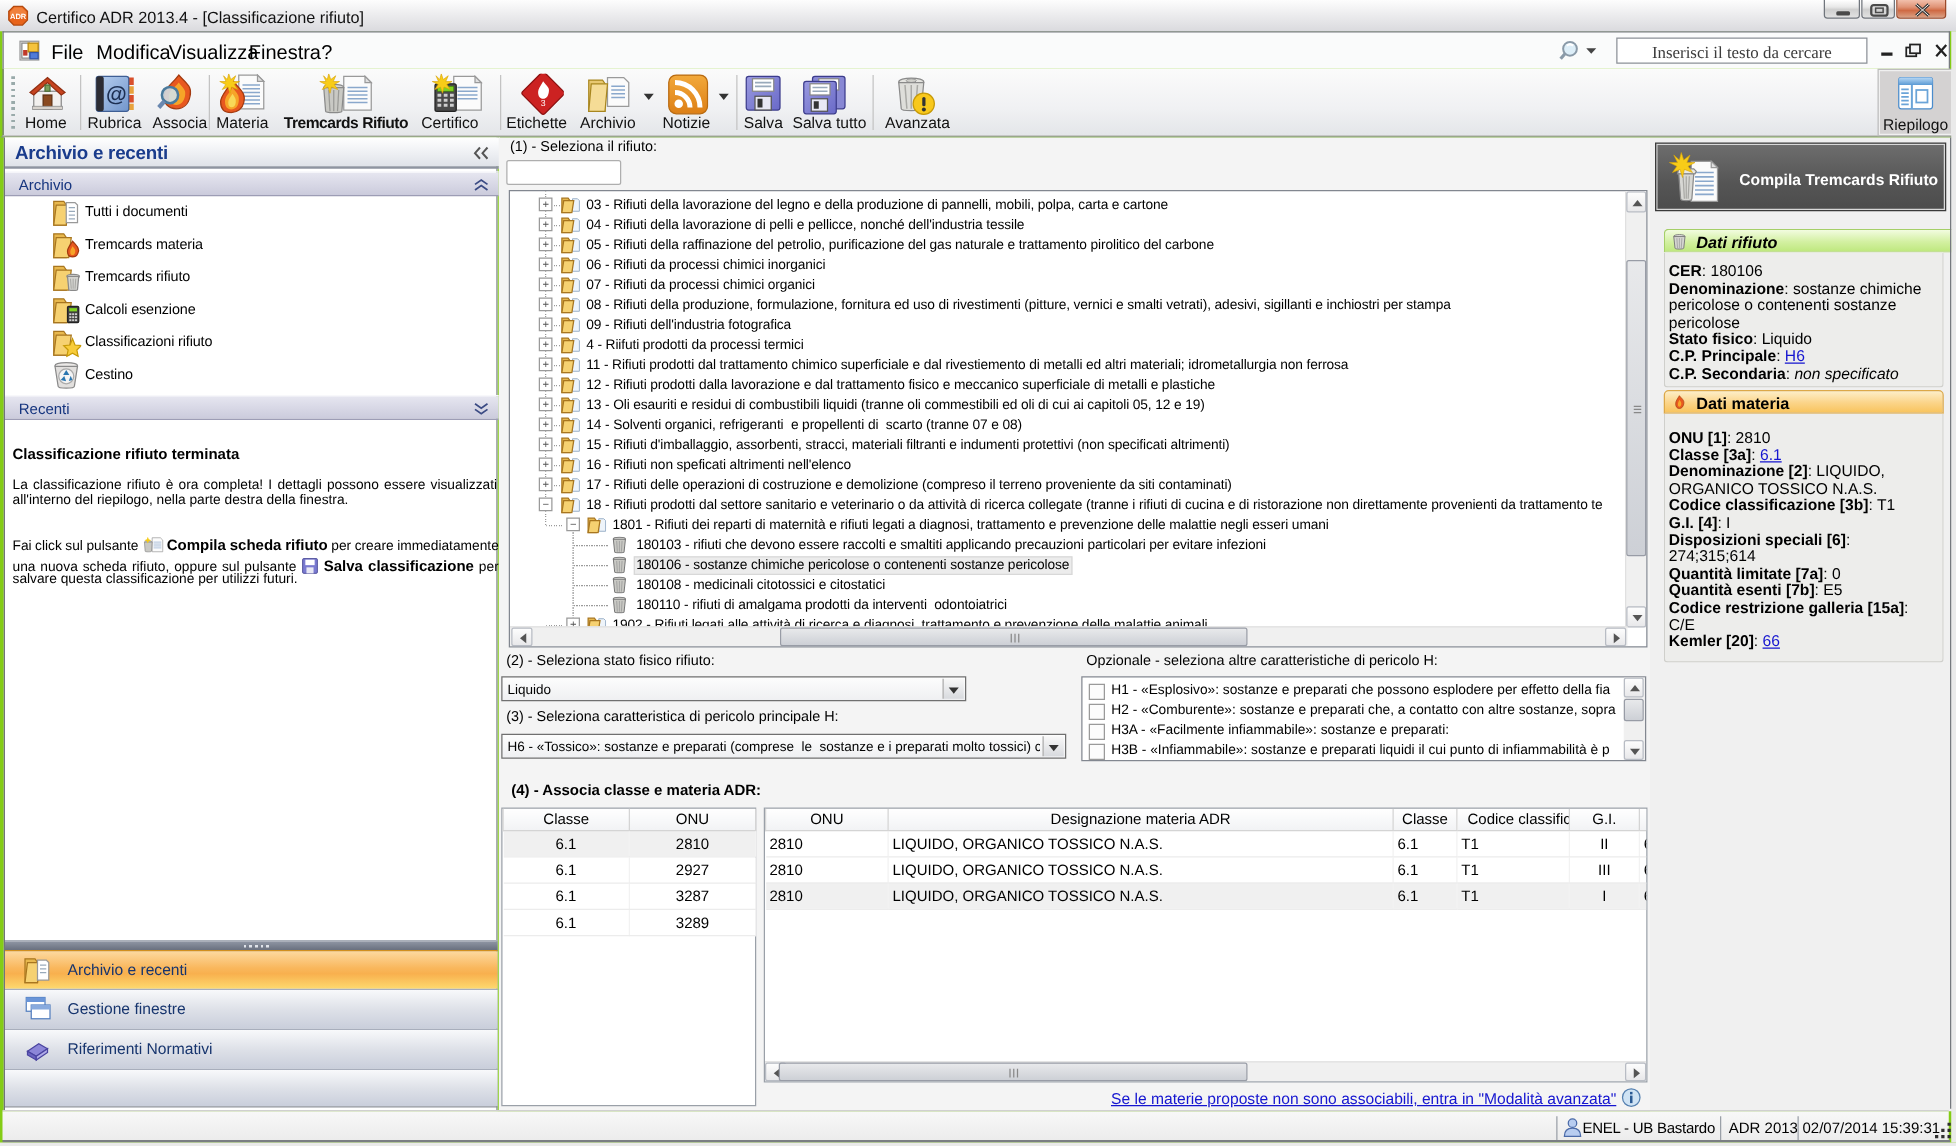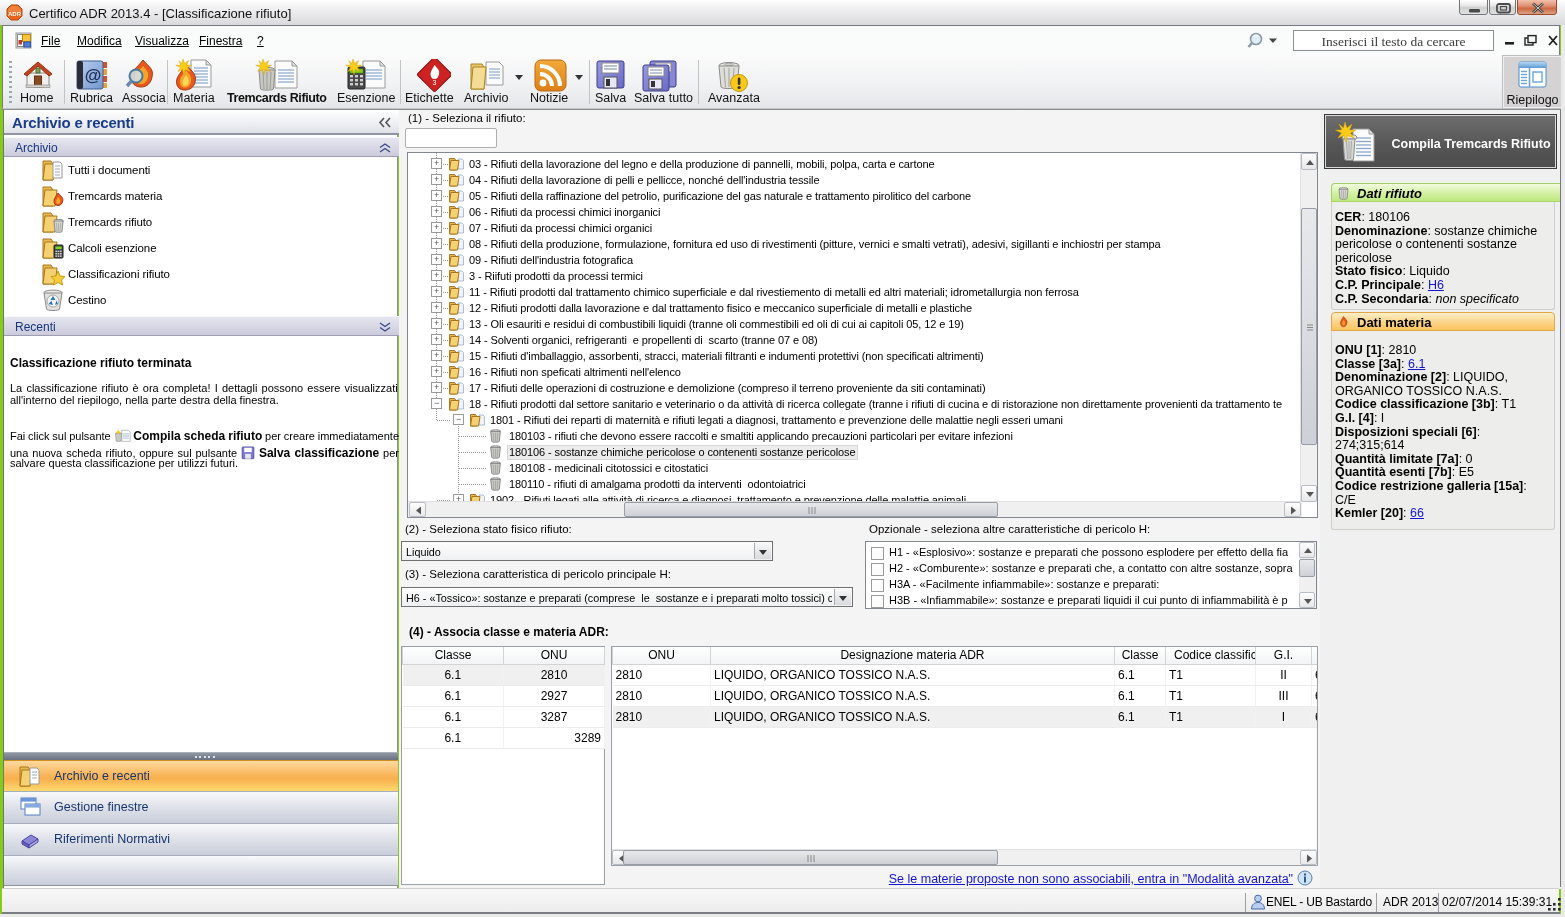--- a/index.html
+++ b/index.html
@@ -10,21 +10,21 @@
 
 #titlebar { position:absolute; left:0; top:0; width:1565px; height:25px;
   background:linear-gradient(#fdfdfd,#ebebed 50%,#dadade); }
 #titletext { position:absolute; left:29px; top:6px; font-size:13px; color:#111; }
 .winbtn { position:absolute; top:-1px; height:20px; border:1px solid #70757c; border-radius:0 0 3px 3px;
   background:linear-gradient(#ffffff,#e8e8e8 40%,#cfcfcf 55%,#e2e2e2); }
 .winglyph{position:absolute; left:0; right:0; top:0; bottom:0;}
 
 
 #menubar { position:absolute; left:2px; top:25px; width:1558px; height:30px; background:#fafbfb; border:1px solid #777b80; border-bottom:0; }
-.menuitem { position:absolute; top:8px; font-size:12px; color:#000;text-decoration:underline; }
+.menuitem { position:absolute; top:8px; font-size:16px; color:#000; }
 
 
 #toolbar { position:absolute; left:2px; top:55px; width:1558px; height:54px;
   background:linear-gradient(#fbfbfb,#f0f1f3 60%,#e4e6e9); border-left:1px solid #777b80; border-right:1px solid #777b80; border-bottom:1px solid #c6c6c6;}
 .tbsep { position:absolute; top:5px; height:44px; width:1px; background:#c3c3c3; }
 .tblabel { position:absolute; top:36px; font-size:12.5px; color:#111; white-space:nowrap; }
 .tbico { position:absolute; top:4px; }
 .grip { position:absolute; left:6px; top:6px; width:3px; height:42px;
   background:repeating-linear-gradient(#9aa 0 2px, transparent 2px 5px); }
 
@@ -230,21 +230,21 @@
           <rect x="10" y="20" width="3" height="2.4"></rect>
           <rect x="15" y="20" width="3" height="2.4"></rect>
           <rect x="5" y="24" width="3" height="2.4"></rect>
           <rect x="10" y="24" width="3" height="2.4"></rect>
           <rect x="15" y="24" width="3" height="2.4"></rect>
         </g>
       <g fill="#f8cc18" stroke="#d8a408" stroke-width="0.5">
           <path d="M8 0 L9.6 4.6 L13.6 1.6 L11.6 6.2 L16.6 6.2 L12.4 8.6 L15.2 12.6 L10.2 10.6 L9 15.6 L7.4 10.6 L2.8 12.6 L5.6 8.6 L0.8 6.2 L5.8 6.2 L3.8 1.6 L6.8 4.6 Z"></path>
         </g>
     </svg>
-    <div class="tblabel" style="left:334px">Esenzione</div>
+    <div class="tblabel" style="left:334px">Certifico</div>
     <svg class="tbico" style="left:408px" width="40" height="38" viewBox="0 0 40 38">
       <rect x="11" y="3" width="25" height="25" transform="rotate(45 23.5 15.5)" fill="#cc2222" stroke="#8c1010" rx="2"></rect>
       <path d="M23.5 6 C26.5 10 29 11 28 15 C27.5 18 26 20 23.5 20 C21 20 19.5 18 19.5 15 C19.5 12 21.5 10 23.5 6 Z" fill="#fff"></path>
       <text x="23.5" y="26" font-size="7" fill="#fff" text-anchor="middle" font-family="Liberation Sans">3</text>
     </svg>
     <div class="tblabel" style="left:402px">Etichette</div>
     <svg class="tbico" style="left:465px" width="36" height="33" viewBox="0 0 36 33">
       <path d="M18 3 L31 3 L35 7 L35 26 L18 26 Z" fill="#fbfbfb" stroke="#9a9a9a"></path>
       <g stroke="#8aa8cc" stroke-width="1.1">
           <line x1="21" y1="10" x2="32" y2="10"></line>
@@ -533,21 +533,21 @@
 <span class="abs" style="left:61px;top:2px">09 - Rifiuti dell'industria fotografica</span>
 </div>
 <div class="trow" style="top:115px">
 <div class="abs" style="left:29px;top:8px;width:11px;height:1px;background:repeating-linear-gradient(90deg,#9a9a9a 0 1px,transparent 1px 2px);"></div>
 <div class="pmbox" style="left:23px;top:2px;">+</div>
 <svg class="abs" style="left:40px;top:1px" width="16" height="14" viewBox="0 0 16 14">
             <path d="M10 2 L14 2 L15.5 3.5 L15.5 12 L10 12 Z" fill="#eef4fa" stroke="#9ab0c8" stroke-width="0.8"></path>
             <path d="M1.5 1.5 L6.5 1.5 L8 3.5 L8 13 L1.5 13 Z" fill="#e8b84e" stroke="#a8761f"></path>
             <path d="M3 3.5 L11 3.5 L9.5 13 L1.5 13 Z" fill="#f6d171" stroke="#a8761f"></path>
           </svg>
-<span class="abs" style="left:61px;top:2px">3 - Riifuti prodotti da processi termici</span>
+<span class="abs" style="left:61px;top:2px">4 - Riifuti prodotti da processi termici</span>
 </div>
 <div class="trow" style="top:131px">
 <div class="abs" style="left:29px;top:8px;width:11px;height:1px;background:repeating-linear-gradient(90deg,#9a9a9a 0 1px,transparent 1px 2px);"></div>
 <div class="pmbox" style="left:23px;top:2px;">+</div>
 <svg class="abs" style="left:40px;top:1px" width="16" height="14" viewBox="0 0 16 14">
             <path d="M10 2 L14 2 L15.5 3.5 L15.5 12 L10 12 Z" fill="#eef4fa" stroke="#9ab0c8" stroke-width="0.8"></path>
             <path d="M1.5 1.5 L6.5 1.5 L8 3.5 L8 13 L1.5 13 Z" fill="#e8b84e" stroke="#a8761f"></path>
             <path d="M3 3.5 L11 3.5 L9.5 13 L1.5 13 Z" fill="#f6d171" stroke="#a8761f"></path>
           </svg>
 <span class="abs" style="left:61px;top:2px">11 - Rifiuti prodotti dal trattamento chimico superficiale e dal rivestiemento di metalli ed altri materiali; idrometallurgia non ferrosa</span>
@@ -774,21 +774,21 @@
         <tr>
               <td style="text-align:center">6.1</td>
               <td style="text-align:center">2927</td>
             </tr>
         <tr>
               <td style="text-align:center">6.1</td>
               <td style="text-align:center">3287</td>
             </tr>
         <tr>
               <td style="text-align:center">6.1</td>
-              <td style="text-align:right">3289</td>
+              <td style="text-align:center">3289</td>
             </tr>
       </tbody>
         </table>
     </div>
     <div class="abs" style="left:212px;top:536px;width:707px;height:220px;border:1px solid #9aa0a8;background:#fff;overflow:hidden;">
       <table class="grid" style="width:712px; table-layout:fixed;">
         <colgroup>
             <col style="width:98px">
             <col style="width:404px">
             <col style="width:51px">

